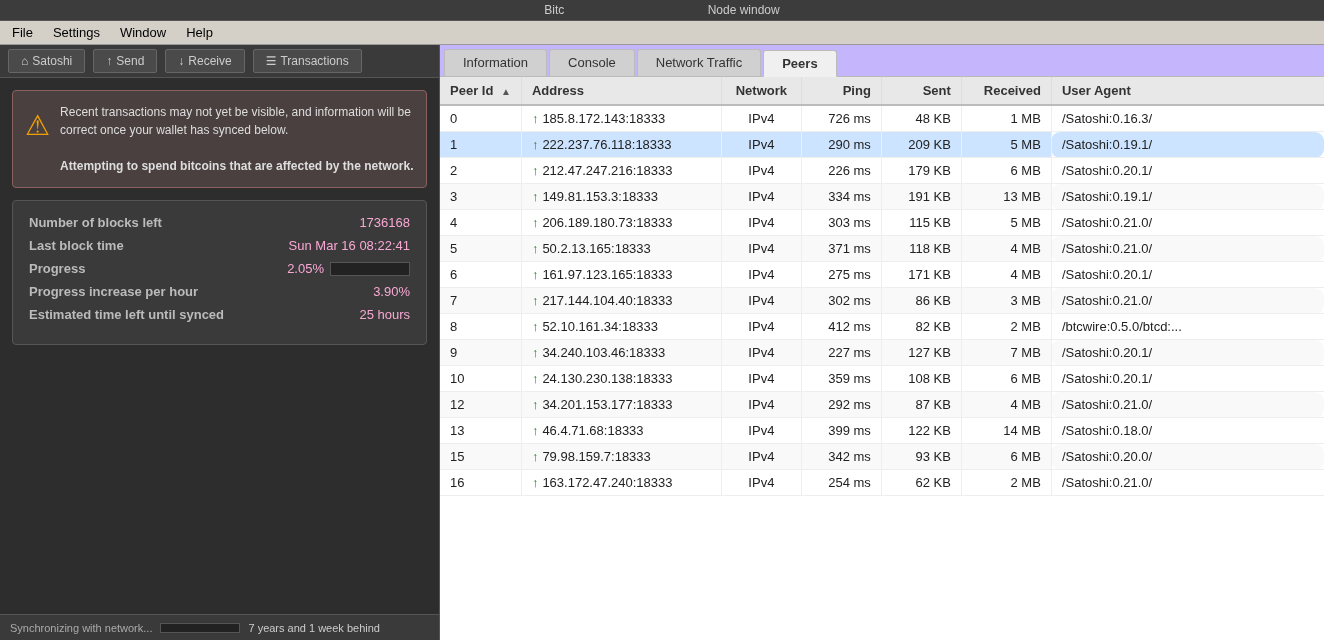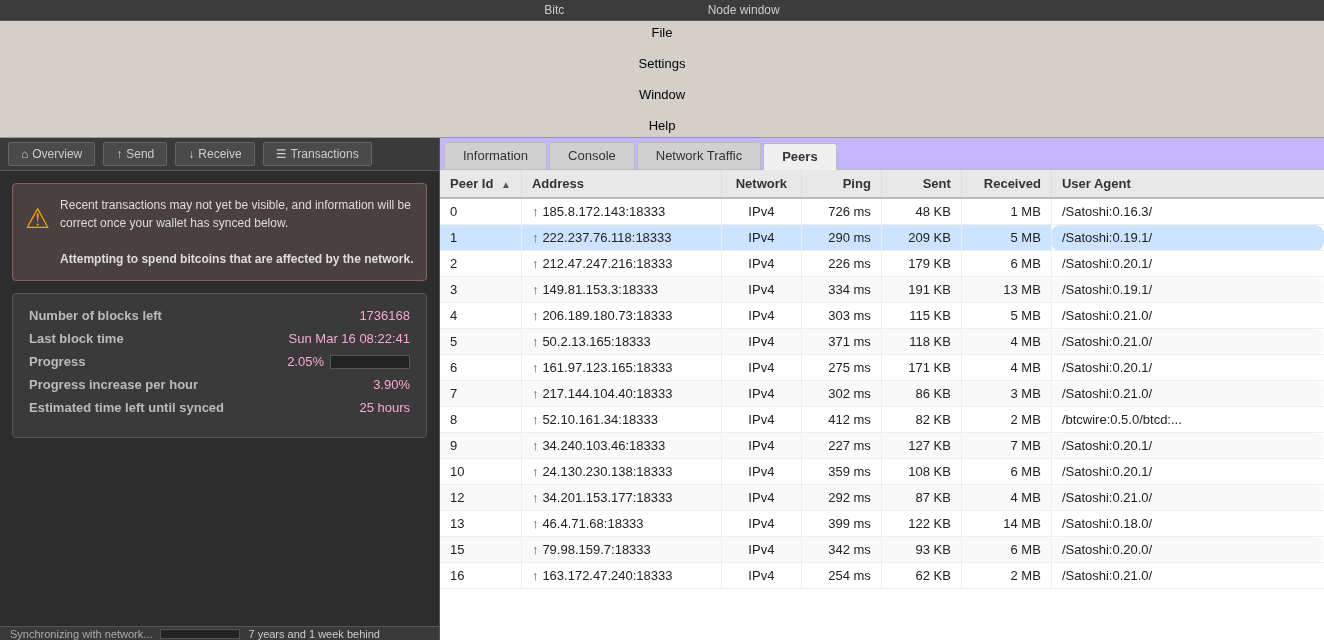--- a/index.html
+++ b/index.html
@@ -2,21 +2,21 @@
 <html><head>
   <meta charset="utf-8">
   <style>
     * { margin: 0; padding: 0; box-sizing: border-box; }
     body { font-family: 'Segoe UI', Arial, sans-serif; font-size: 13px; background: #2d2d2d; width: 1324px; height: 640px; overflow: hidden; display: flex; flex-direction: column; }
 
     
     .title-bar { background: #3c3c3c; color: #ccc; text-align: center; padding: 3px 0; font-size: 12px; border-bottom: 1px solid #555; }
 
     
-    .menu-bar { background: #d4d0c8; display: flex; align-items: center; padding: 2px 8px; gap: 12px; border-bottom: 1px solid #999; font-size: 13px; flex-direction: column; }
+    .menu-bar { background: #d4d0c8; display: flex; align-items: center; padding: 2px 8px; gap: 12px; border-bottom: 1px solid #999; font-size: 13px; }
     .menu-item { cursor: pointer; padding: 2px 4px; }
 
     
     .main-layout { display: flex; flex: 1; overflow: hidden; }
 
     
     .left-panel { width: 440px; background: #2d2d2d; display: flex; flex-direction: column; border-right: 1px solid #555; }
 
     .wallet-toolbar { background: #3a3a3a; display: flex; align-items: center; padding: 4px 8px; gap: 8px; border-bottom: 1px solid #555; }
     .toolbar-btn { background: #4a4a4a; border: 1px solid #666; color: #ccc; padding: 4px 12px; cursor: pointer; font-size: 12px; display: flex; align-items: center; gap: 4px; border-radius: 2px; }
@@ -28,21 +28,21 @@
 
     .sync-info { background: #3a3a3a; border: 1px solid #555; border-radius: 4px; padding: 14px 16px; color: #ddd; }
     .sync-row { display: flex; justify-content: space-between; margin-bottom: 8px; font-size: 13px; }
     .sync-row:last-child { margin-bottom: 8px; }
     .sync-label { color: #bbb; font-weight: bold; }
     .sync-value { color: #f9a8d4; display: flex; align-items: center; gap: 6px; }
     .progress-bar-container { width: 80px; height: 14px; background: #222; border: 1px solid #555; display: inline-block; vertical-align: middle; }
     .progress-bar-fill { height: 100%; background: #4a90d9; }
 
     
-    .status-bar { background: #3a3a3a; border-top: 1px solid #555; padding: 3px 10px; display: flex; align-items: center; gap: 8px; color: #bbb; font-size: 11px; height: 14px; }
+    .status-bar { background: #3a3a3a; border-top: 1px solid #555; padding: 3px 10px; display: flex; align-items: center; gap: 8px; color: #bbb; font-size: 11px; height: 26px; }
     .status-sync-text { color: #aaa; }
     .status-progress-bar { width: 80px; height: 10px; background: #222; border: 1px solid #555; display: inline-block; }
     .status-progress-fill { height: 100%; background: #4a90d9; width: 2%; }
     .status-behind { color: #ccc; }
 
     
     .right-panel { flex: 1; background: #f0f0f0; display: flex; flex-direction: column; }
 
     
     .tabs { display: flex; background: #c4b5fd; border-bottom: 1px solid #bbb; padding: 4px 4px 0; gap: 2px; }
@@ -86,21 +86,21 @@
   <span class="menu-item">Window</span>
   <span class="menu-item">Help</span>
 </div>
 
 <div class="main-layout">
 
   <div class="left-panel">
     <div class="wallet-toolbar">
       <button class="toolbar-btn">
         <span>⌂</span>
-        <span>Overview</span>
+        <span>Satoshi</span>
       </button>
       <button class="toolbar-btn">
         <span>↑</span>
         <span>Send</span>
       </button>
       <button class="toolbar-btn">
         <span>↓</span>
         <span>Receive</span>
       </button>
       <button class="toolbar-btn">

